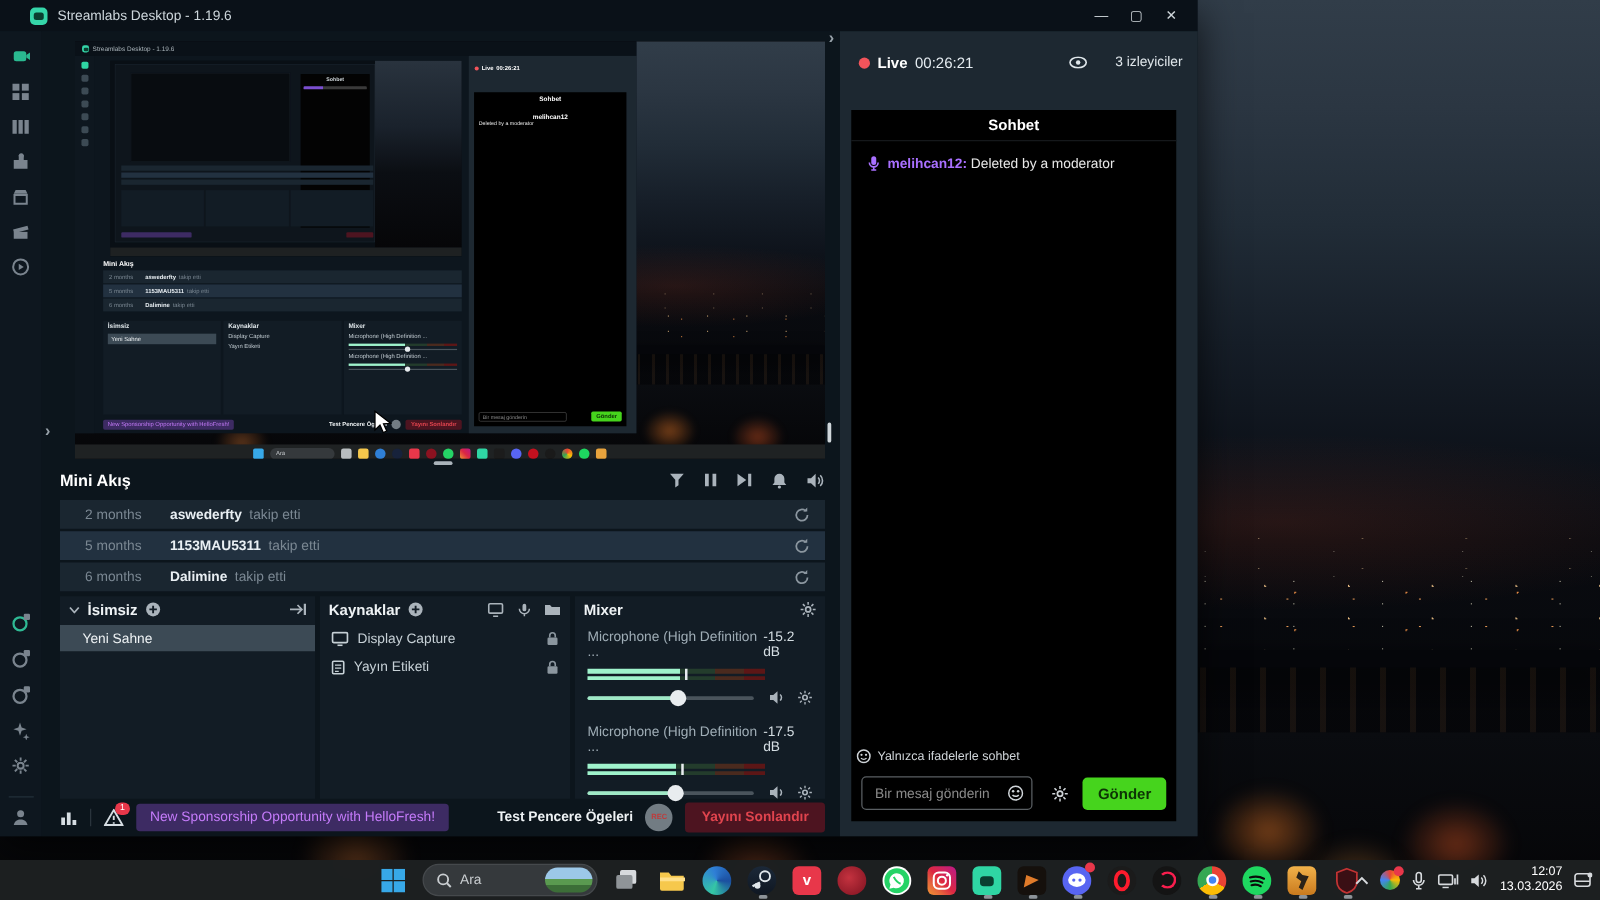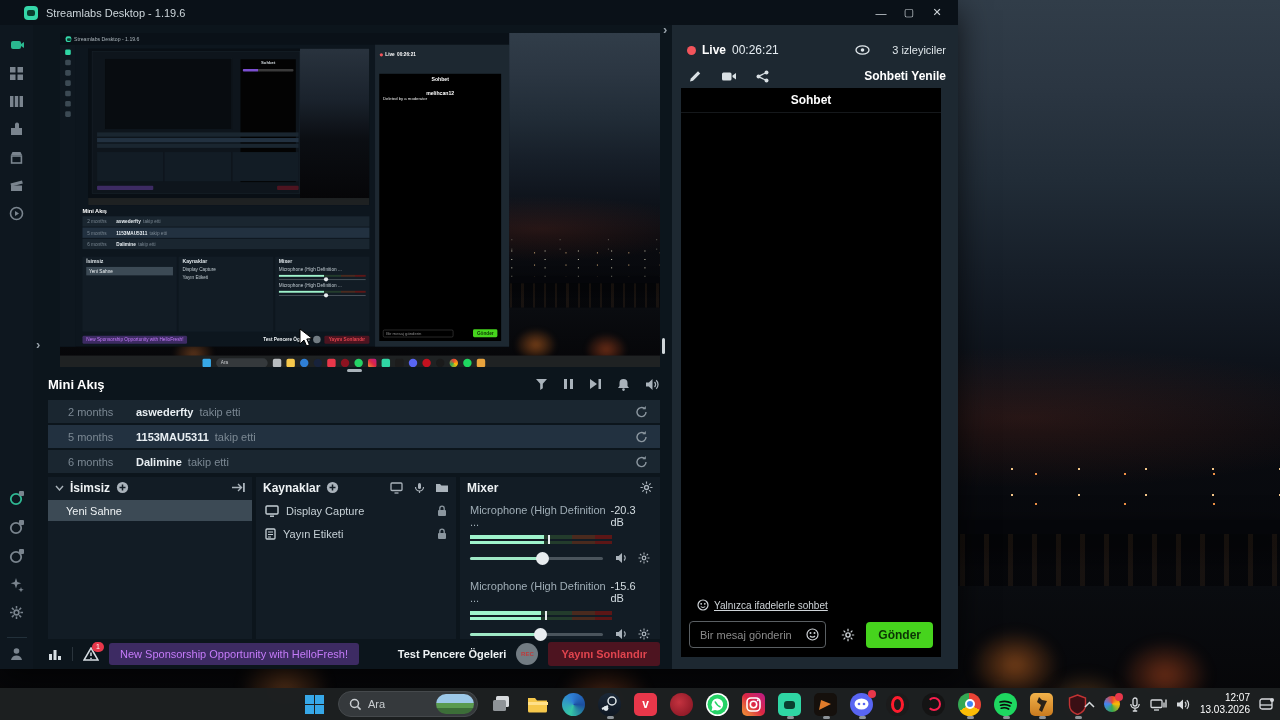--- a/index.html
+++ b/index.html
@@ -185,22 +185,22 @@
   .live-tm{font-size:12px;color:#e6edf2;}
   .live-rt{margin-left:auto;display:flex;gap:22px;align-items:center;color:#dfe6ea;font-size:11px;}
   .act-row{display:flex;align-items:center;gap:19px;padding:12px 12px 0 16px;}
   .act-rt{margin-left:auto;font-size:12px;font-weight:bold;color:#fff;}
   .chatbox{position:absolute;left:9px;top:63px;width:260px;bottom:12px;background:#000;}
   .chat-title{height:24px;line-height:24px;text-align:center;font-size:12px;font-weight:bold;color:#fff;
       border-bottom:1px solid #15181b;}
   .msg{padding:11px 12px;font-size:11px;display:flex;align-items:center;gap:5px;}
   .msg .un{color:#a970ff;font-weight:bold;}
   .msg .tx{color:#e8e8e8;}
-  .emote-row{position:absolute;left:16px;bottom:46px;display:flex;align-items:center;gap:5px;
-      color:#cfd4d8;font-size:10px;text-decoration:underline;}
+  .emote-row{position:absolute;left:4px;bottom:46px;display:flex;align-items:center;gap:5px;
+      color:#cfd4d8;font-size:10px;}
   .input-row{position:absolute;left:8px;right:8px;bottom:9px;display:flex;align-items:center;}
   .inwrap{position:relative;width:162px;}
   .msg-input{width:100%;height:27px;border:1px solid #5a5f63;border-radius:4px;background:transparent;
       color:#cfd4d8;font-size:11px;padding:0 26px 0 10px;box-sizing:border-box;outline:none;
       font-family:"Liberation Sans",sans-serif;}
   .msg-input::placeholder{color:#8b8b8b;}
   .in-emoji{position:absolute;right:7px;top:7px;}
   .in-gear{margin:0 11px 0 15px;}
   .sendbtn{margin-left:auto;background:#46d41d;color:#0c3305;font-size:12px;font-weight:bold;
       padding:6px 12px;border-radius:4px;border:none;font-family:"Liberation Sans",sans-serif;}
@@ -637,21 +637,21 @@
             <svg width="13" height="13">
               <circle cx="6.5" cy="6.5" r="2" fill="none" stroke="#aab3bb" stroke-width="1.4"></circle>
               <path d="M6.5 .5v2.3M6.5 10.2v2.3M.5 6.5h2.3M10.2 6.5h2.3M2.3 2.3l1.6 1.6M9.1 9.1l1.6 1.6M10.7 2.3L9.1 3.9M3.9 9.1l-1.6 1.6" stroke="#aab3bb" stroke-width="1.2"></path>
             </svg>
           </span>
       </span>
     </div>
     <div class="chan">
       <div class="nm">
           <span>Microphone (High Definition ...</span>
-          <span class="db">-20.3 dB</span>
+          <span class="db">-15.2 dB</span>
         </div>
       <div class="meter">
           <div class="b1"></div>
           <div class="b2"></div>
           <div class="tick"></div>
         </div>
       <div class="sliderrow">
         <div class="slider">
           <div class="fill" style="width: 54%;"></div>
           <div class="hdl" style="left: 54%;"></div>
@@ -668,21 +668,21 @@
                 <circle cx="6" cy="6" r="1.8" fill="none" stroke="#aab3bb" stroke-width="1.3"></circle>
                 <path d="M6 .5v2M6 9.5v2M.5 6h2M9.5 6h2M2 2l1.4 1.4M8.6 8.6L10 10M10 2L8.6 3.4M3.4 8.6L2 10" stroke="#aab3bb" stroke-width="1.1"></path>
               </svg>
             </span>
         </span>
       </div>
     </div>
     <div class="chan" style="margin-top:10px;">
       <div class="nm">
           <span>Microphone (High Definition ...</span>
-          <span class="db">-15.6 dB</span>
+          <span class="db">-17.5 dB</span>
         </div>
       <div class="meter">
           <div class="b1" style="background:linear-gradient(90deg,#9ff3cc 0 50%,#233c2c 50% 72%,#4a2a1e 72% 88%,#5c1616 88% 100%)"></div>
           <div class="b2" style="background:linear-gradient(90deg,#9ff3cc 0 50%,#233c2c 50% 72%,#4a2a1e 72% 88%,#5c1616 88% 100%)"></div>
           <div class="tick" style="left:53%"></div>
         </div>
       <div class="sliderrow">
         <div class="slider">
           <div class="fill" style="width: 53%;"></div>
           <div class="hdl" style="left: 53%;"></div>
@@ -735,44 +735,31 @@
       <span class="live-rt">
         <span>
             <svg width="15" height="10">
               <ellipse cx="7.5" cy="5" rx="6.5" ry="4.2" fill="none" stroke="#dfe6ea" stroke-width="1.3"></ellipse>
               <circle cx="7.5" cy="5" r="1.8" fill="#dfe6ea"></circle>
             </svg>
           </span>
         <span>3 izleyiciler</span>
       </span>
     </div>
-    <div class="act-row">
-      <span>
-          <svg width="14" height="14">
-            <path d="M2 12.5l.8-3L10 2.3l2.2 2.2L5 11.7l-3 .8z" fill="#d9e0e4"></path>
-          </svg>
-        </span>
-      <span>
-          <svg width="16" height="12">
-            <rect x="1" y="2.5" width="9.5" height="8" rx="1.5" fill="#d9e0e4"></rect>
-            <path d="M11.5 5.5L15 3v6.5l-3.5-2.5z" fill="#d9e0e4"></path>
-          </svg>
-        </span>
-      <span>
-          <svg width="13" height="13">
-            <circle cx="10.5" cy="2.5" r="2" fill="#d9e0e4"></circle>
-            <circle cx="2.5" cy="6.5" r="2" fill="#d9e0e4"></circle>
-            <circle cx="10.5" cy="10.5" r="2" fill="#d9e0e4"></circle>
-            <path d="M4 5.6l5-2.3M4 7.4l5 2.3" stroke="#d9e0e4" stroke-width="1.2"></path>
-          </svg>
-        </span>
-      <span class="act-rt">Sohbeti Yenile</span>
-    </div>
     <div class="chatbox">
       <div class="chat-title">Sohbet</div>
+      <div class="msg">
+        <span>
+            <svg width="12" height="13">
+              <rect x="4" y="1" width="4" height="7" rx="2" fill="#a970ff"></rect>
+              <path d="M2.5 6a3.5 3.5 0 0 0 7 0M6 9.5V12M4 12h4" fill="none" stroke="#a970ff" stroke-width="1.3"></path>
+            </svg>
+          </span>
+        <span><span class="un">melihcan12</span><span class="un">:</span> <span class="tx">Deleted by a moderator</span></span>
+      </div>
       <div class="emote-row">
         <span>
             <svg width="12" height="12">
               <circle cx="6" cy="6" r="5" fill="none" stroke="#cfd4d8" stroke-width="1.2"></circle>
               <circle cx="4.2" cy="4.8" r=".9" fill="#cfd4d8"></circle>
               <circle cx="7.8" cy="4.8" r=".9" fill="#cfd4d8"></circle>
               <path d="M3.8 7.5a3 3 0 0 0 4.4 0" fill="none" stroke="#cfd4d8" stroke-width="1.1"></path>
             </svg>
           </span>
         <span>Yalnızca ifadelerle sohbet</span>

